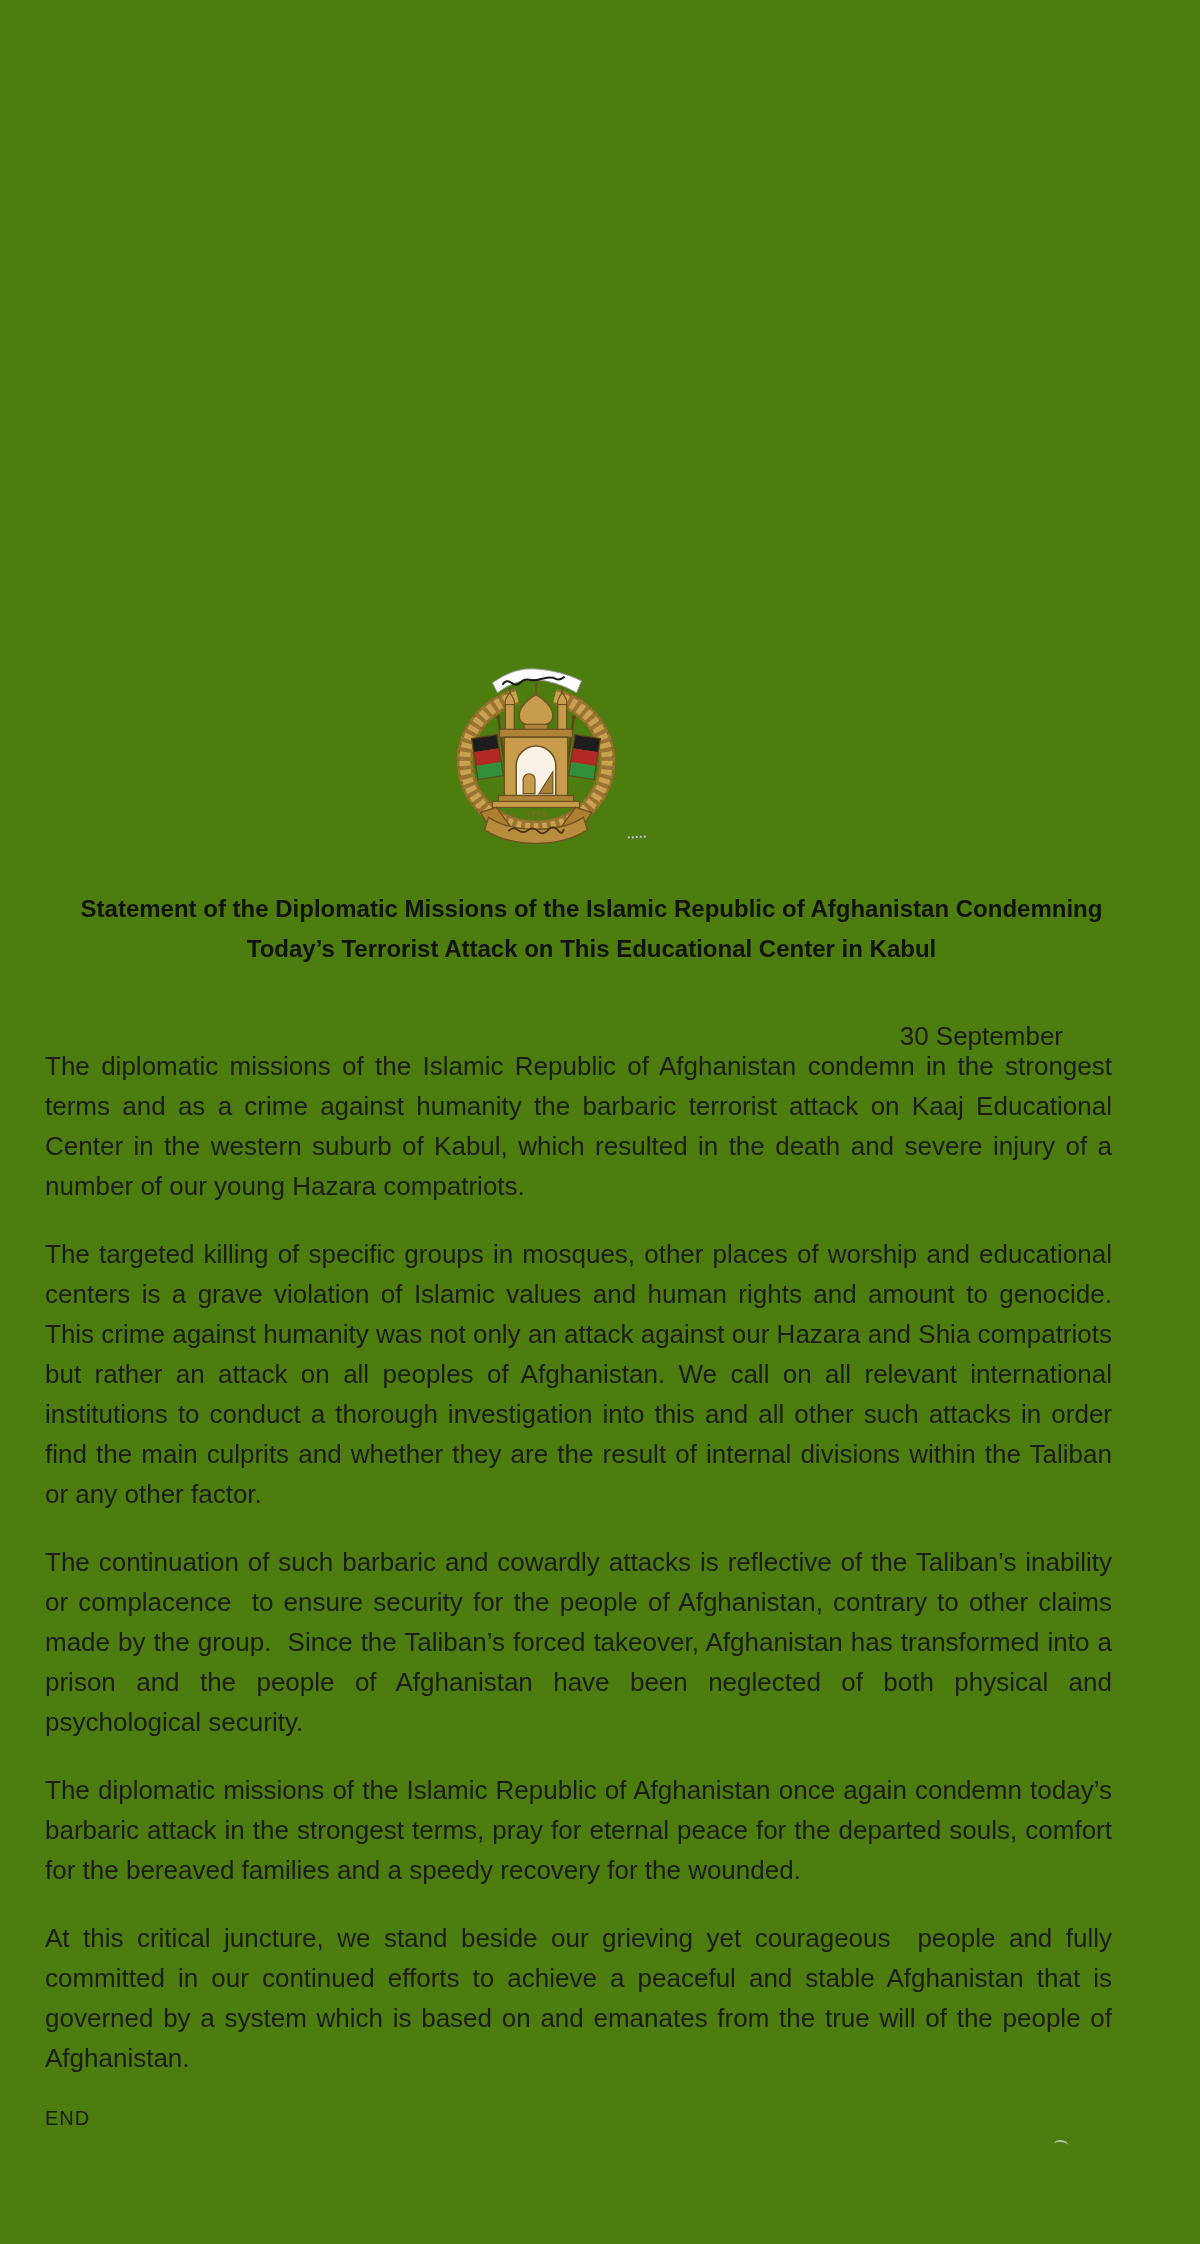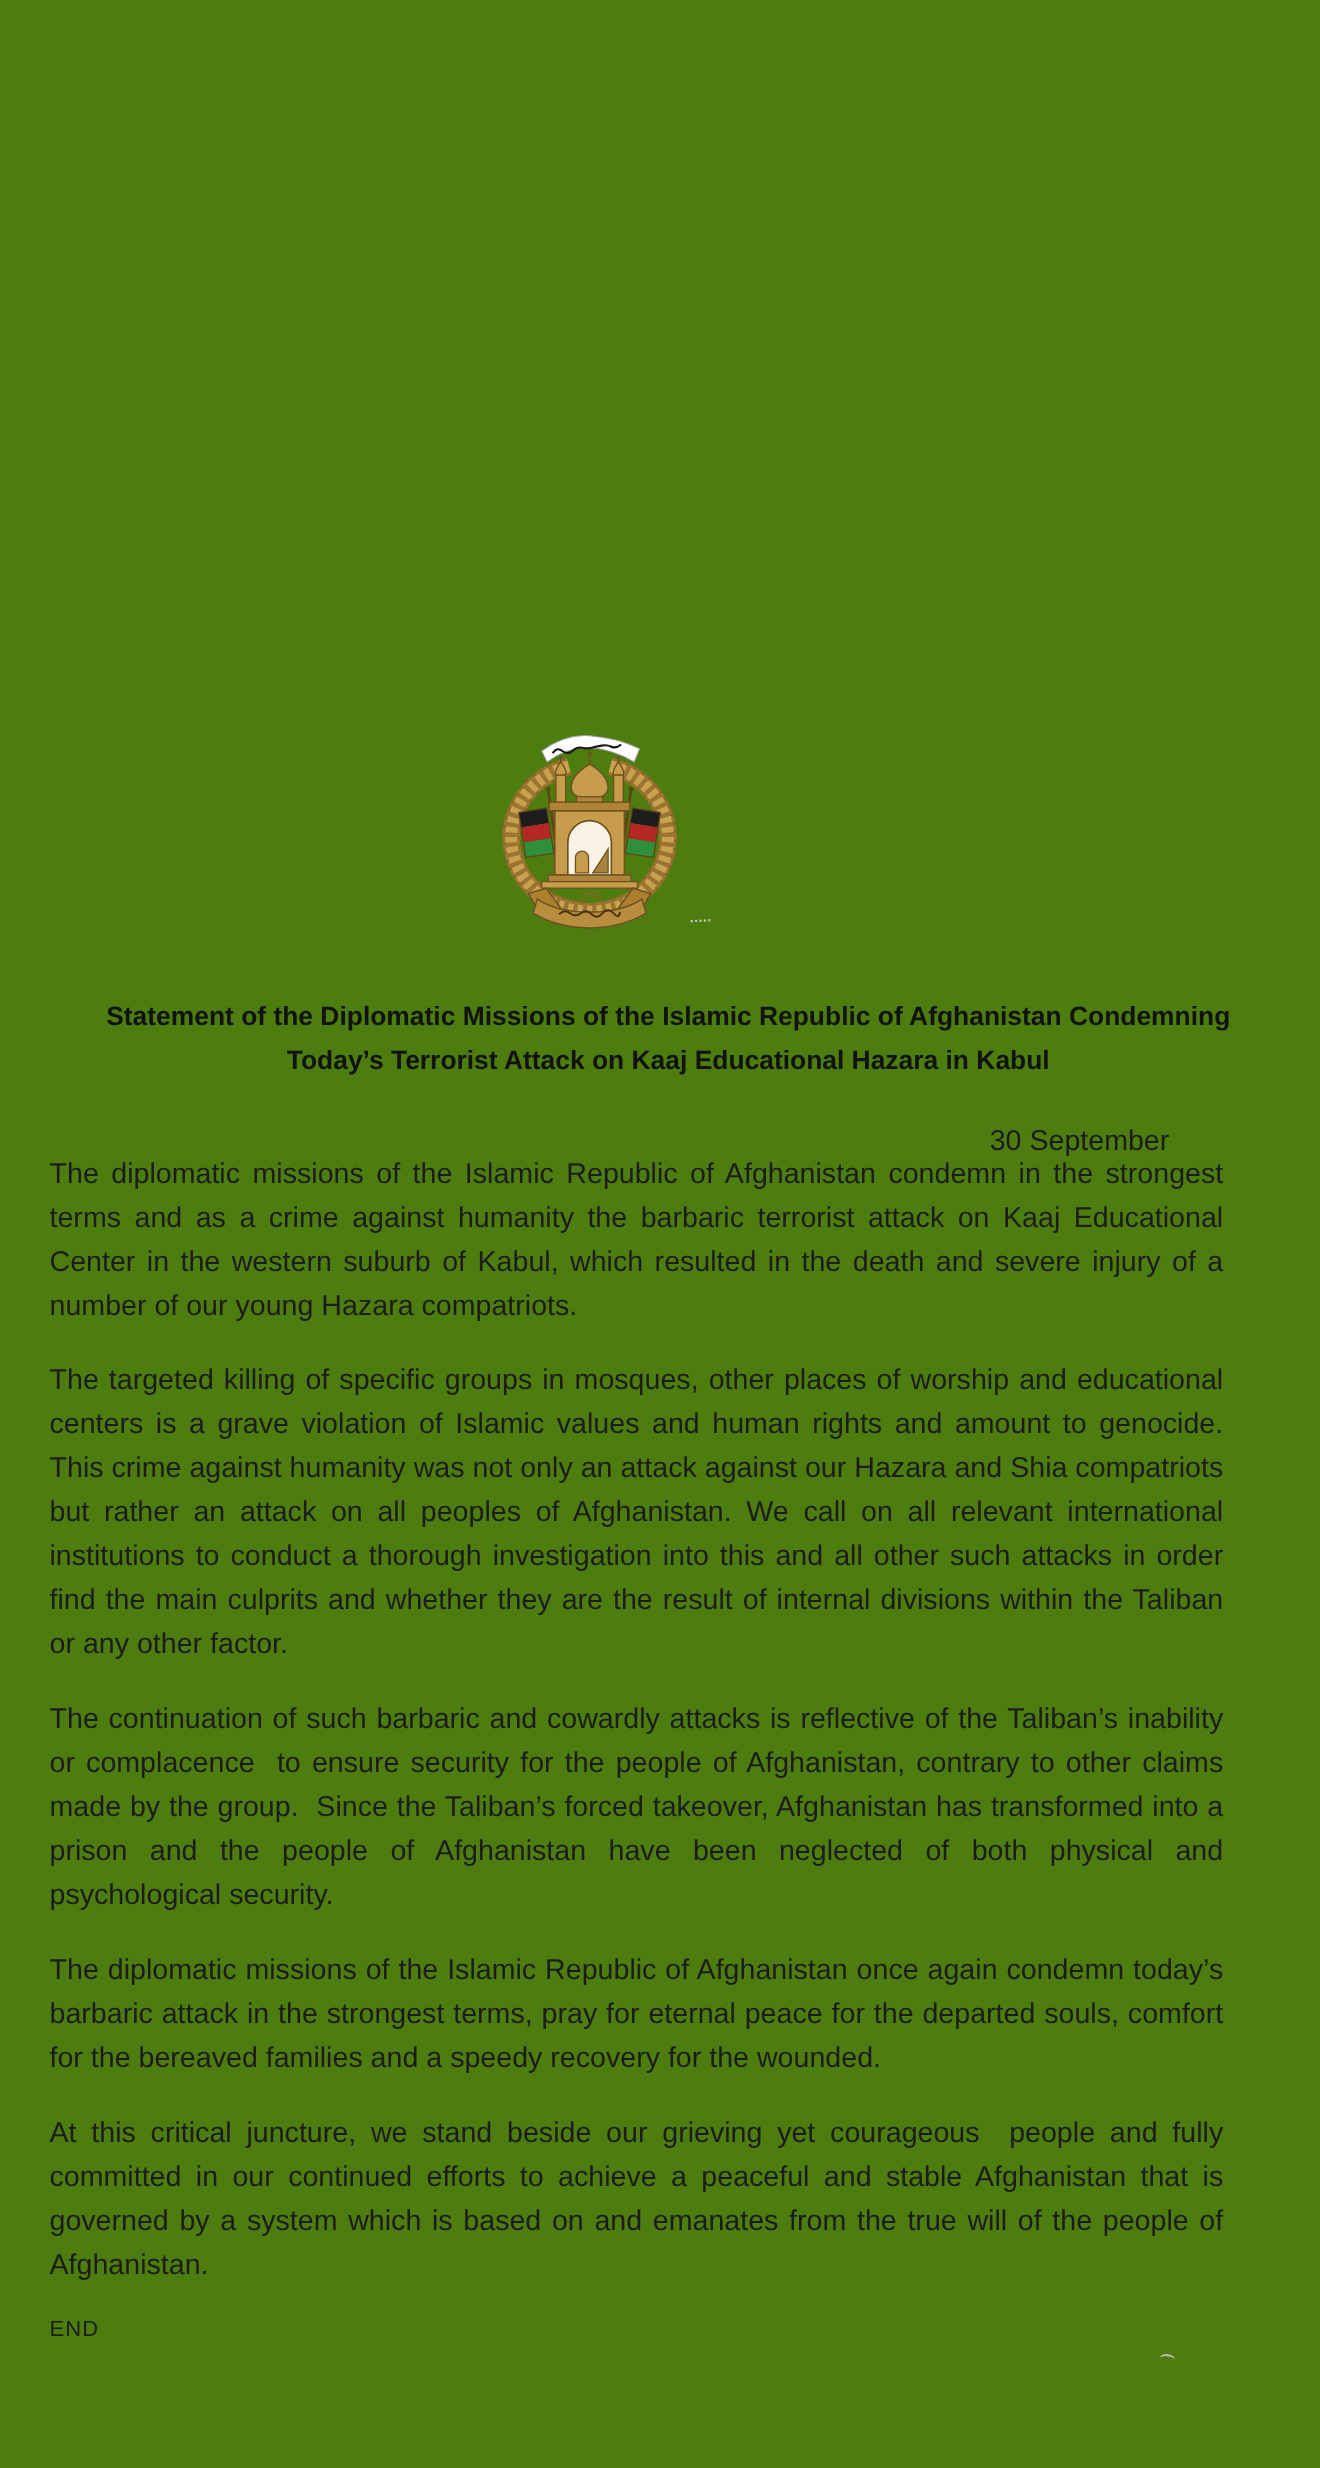--- a/index.html
+++ b/index.html
@@ -17,21 +17,21 @@
     left: 436px;
     top: 659px;
     width: 200px;
     height: 188px;
   }
   .title {
     position: absolute;
     left: 58px;
     top: 889px;
     width: 1067px;
-    margin: 16px;
+    margin: 0;
     font-size: 24px;
     font-weight: 700;
     line-height: 40px;
     text-align: center;
     color: #121212;
   }
   .date-line {
     position: absolute;
     left: 58px;
     top: 1022px;
@@ -159,21 +159,21 @@
         <path d="M44,155 L56,177 L74,169 L60,150 Z" fill="#ad7f2f" stroke="#6d5220" stroke-width="1.4"></path>
         <path d="M156,155 L144,177 L126,169 L140,150 Z" fill="#ad7f2f" stroke="#6d5220" stroke-width="1.4"></path>
         <path d="M52,160 C76,176 124,176 148,160 L152,173 C122,191 78,191 48,173 Z" fill="#b98d3e" stroke="#6d5220" stroke-width="1.4"></path>
         <path d="M72,174 q5,-5 10,-1 t10,0 t10,1 t10,-1 t10,0 t6,-1" fill="none" stroke="#4a330e" stroke-width="1.8"></path>
       </g>
     </svg>
   </div>
 
   <h1 class="title">
     <div>Statement of the Diplomatic Missions of the Islamic Republic of Afghanistan Condemning</div>
-    <div>Today’s Terrorist Attack on Kaaj Educational Hazara in Kabul</div>
+    <div>Today’s Terrorist Attack on This Educational Center in Kabul</div>
   </h1>
 
   <div class="date-line">30 September</div>
 
   <div class="body-text">
     <p>The diplomatic missions of the Islamic Republic of Afghanistan condemn in the strongest terms and as a crime against humanity the barbaric terrorist attack on Kaaj Educational Center in the western suburb of Kabul, which resulted in the death and severe injury of a number of our young Hazara compatriots.</p>
     <p>The targeted killing of specific groups in mosques, other places of worship and educational centers is a grave violation of Islamic values and human rights and amount to genocide.  This crime against humanity was not only an attack against our Hazara and Shia compatriots but rather an attack on all peoples of Afghanistan. We call on all relevant international institutions to conduct a thorough investigation into this and all other such attacks in order find the main culprits and whether they are the result of internal divisions within the Taliban or any other factor.</p>
     <p>The continuation of such barbaric and cowardly attacks is reflective of the Taliban’s inability or complacence  to ensure security for the people of Afghanistan, contrary to other claims made by the group.  Since the Taliban’s forced takeover, Afghanistan has transformed into a prison and the people of Afghanistan have been neglected of both physical and psychological security.</p>
     <p>The diplomatic missions of the Islamic Republic of Afghanistan once again condemn today’s barbaric attack in the strongest terms, pray for eternal peace for the departed souls, comfort for the bereaved families and a speedy recovery for the wounded.</p>
     <p>At this critical juncture, we stand beside our grieving yet courageous  people and fully committed in our continued efforts to achieve a peaceful and stable Afghanistan that is governed by a system which is based on and emanates from the true will of the people of Afghanistan.</p>

